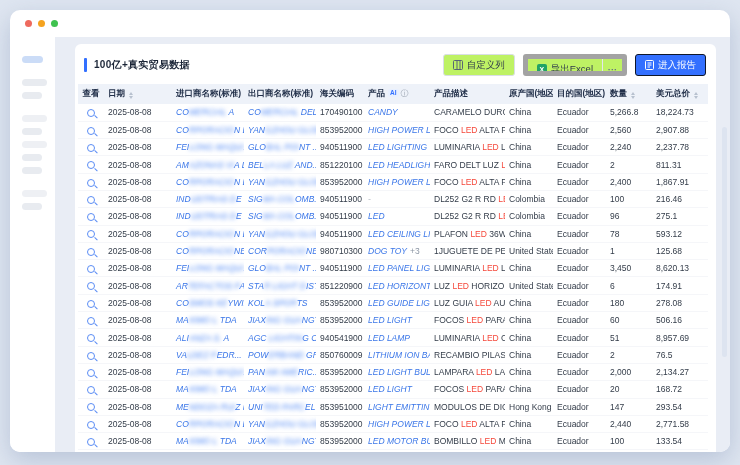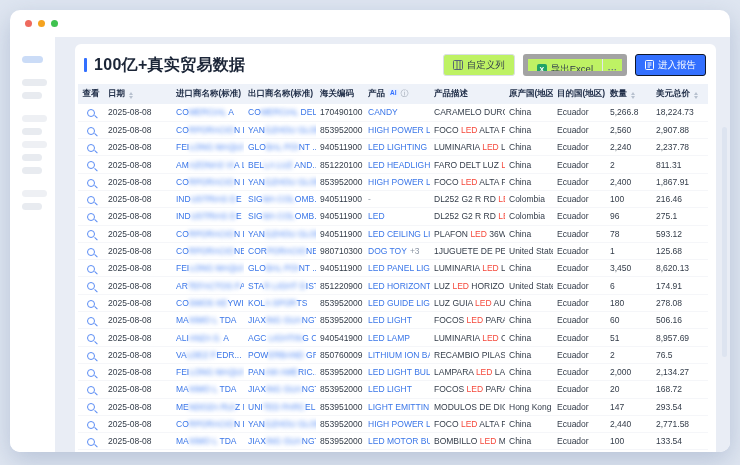--- a/index.html
+++ b/index.html
@@ -16,21 +16,21 @@
   .skel.w25{width:25px;}
   .skel.w20{width:20px;}
   .skel.lite{background:#eef0f4;}
   .skel.gap{margin-top:16px;}
   .content{flex:1;background:#e9edf5;padding:7px 14px 0 20px;box-sizing:border-box;position:relative;}
   .card{background:#fff;border-radius:6px 6px 0 0;height:100%;box-sizing:border-box;
     padding:8px 8px 0 3px;}
   .card-head{display:flex;justify-content:space-between;align-items:center;padding:2px 2px 8px 6px;}
   .title-wrap{display:flex;align-items:center;}
   .accent{width:3px;height:14px;background:#3370ff;border-radius:1px;margin-right:7px;}
-  .page-title{font-size:16px;font-weight:bold;color:#1b2537;letter-spacing:.3px;}
+  .page-title{font-size:10px;font-weight:bold;color:#1b2537;letter-spacing:.3px;}
   .actions{display:flex;align-items:center;gap:8px;}
   .btn{height:22px;display:flex;align-items:center;gap:4px;padding:0 9px;font-size:9.5px;
     color:#2f3a4c;background:#bef264;border:1px solid #d9dee6;border-radius:3px;box-sizing:border-box;cursor:pointer;}
   .btn-group{display:flex;align-items:stretch;border:5px solid #a3a3a3;border-radius:3px;overflow:hidden;height:22px;box-sizing:border-box;}
   .btn-group .btn{border:none;border-radius:0;height:20px;}
   .btn-group .seg-more{width:20px;justify-content:center;padding:0;border-left:1px solid #e3e7ed;color:#667180;font-weight:bold;}
   .btn-primary{background:#3370ff;border:1px solid #0f172a;color:#fff;}
   .excel-ic{width:10px;height:10px;background:#21a366;border-radius:2px;color:#fff;font-size:7px;
     font-weight:bold;display:flex;align-items:center;justify-content:center;line-height:1;}
   .svg-ic{display:block;}
@@ -39,21 +39,21 @@
   thead th{height:20px;background:#eef2f9;font-size:8.5px;font-weight:bold;color:#22304a;
     text-align:left;padding:0 4px;white-space:nowrap;overflow:hidden;box-sizing:border-box;}
   thead th.center{text-align:center;}
   tbody td{height:17.3px;padding:0 4px;border-bottom:1px solid #f5f6f9;white-space:nowrap;
     overflow:hidden;color:#333c49;box-sizing:border-box;}
   .c-view{text-align:center;}
   .mag{display:inline-block;width:6px;height:6px;border:1.2px solid #5b8df5;border-radius:50%;
     position:relative;vertical-align:middle;cursor:pointer;}
   .mag:after{content:'';position:absolute;width:3.5px;height:1.2px;background:#5b8df5;
     transform:rotate(45deg);right:-3px;bottom:-1.5px;}
-  .c-link,.pname{color:#3a76e8;cursor:pointer;}
+  .c-link,.pname{color:#3a76e8;cursor:pointer;font-style:italic;}
   .blurred{color:#4c86f5;filter:blur(2px);}
   .pbadge{color:#8a94a3;margin-left:3px;}
   .pbadge:empty{display:none;}
   .hl{color:#f5483b;}
   .muted{color:#9aa3b0;cursor:default;}
   .sort{display:inline-flex;flex-direction:column;gap:1px;margin-left:4px;vertical-align:1px;}
   .sort i{display:block;width:0;height:0;border-left:2.5px solid transparent;border-right:2.5px solid transparent;}
   .sort .up{border-bottom:3px solid #b7c1cf;}
   .sort .dn{border-top:3px solid #b7c1cf;}
   .ai-badge{display:inline-block;background:#e8f0ff;color:#3370ff;font-size:6.5px;font-weight:bold;

